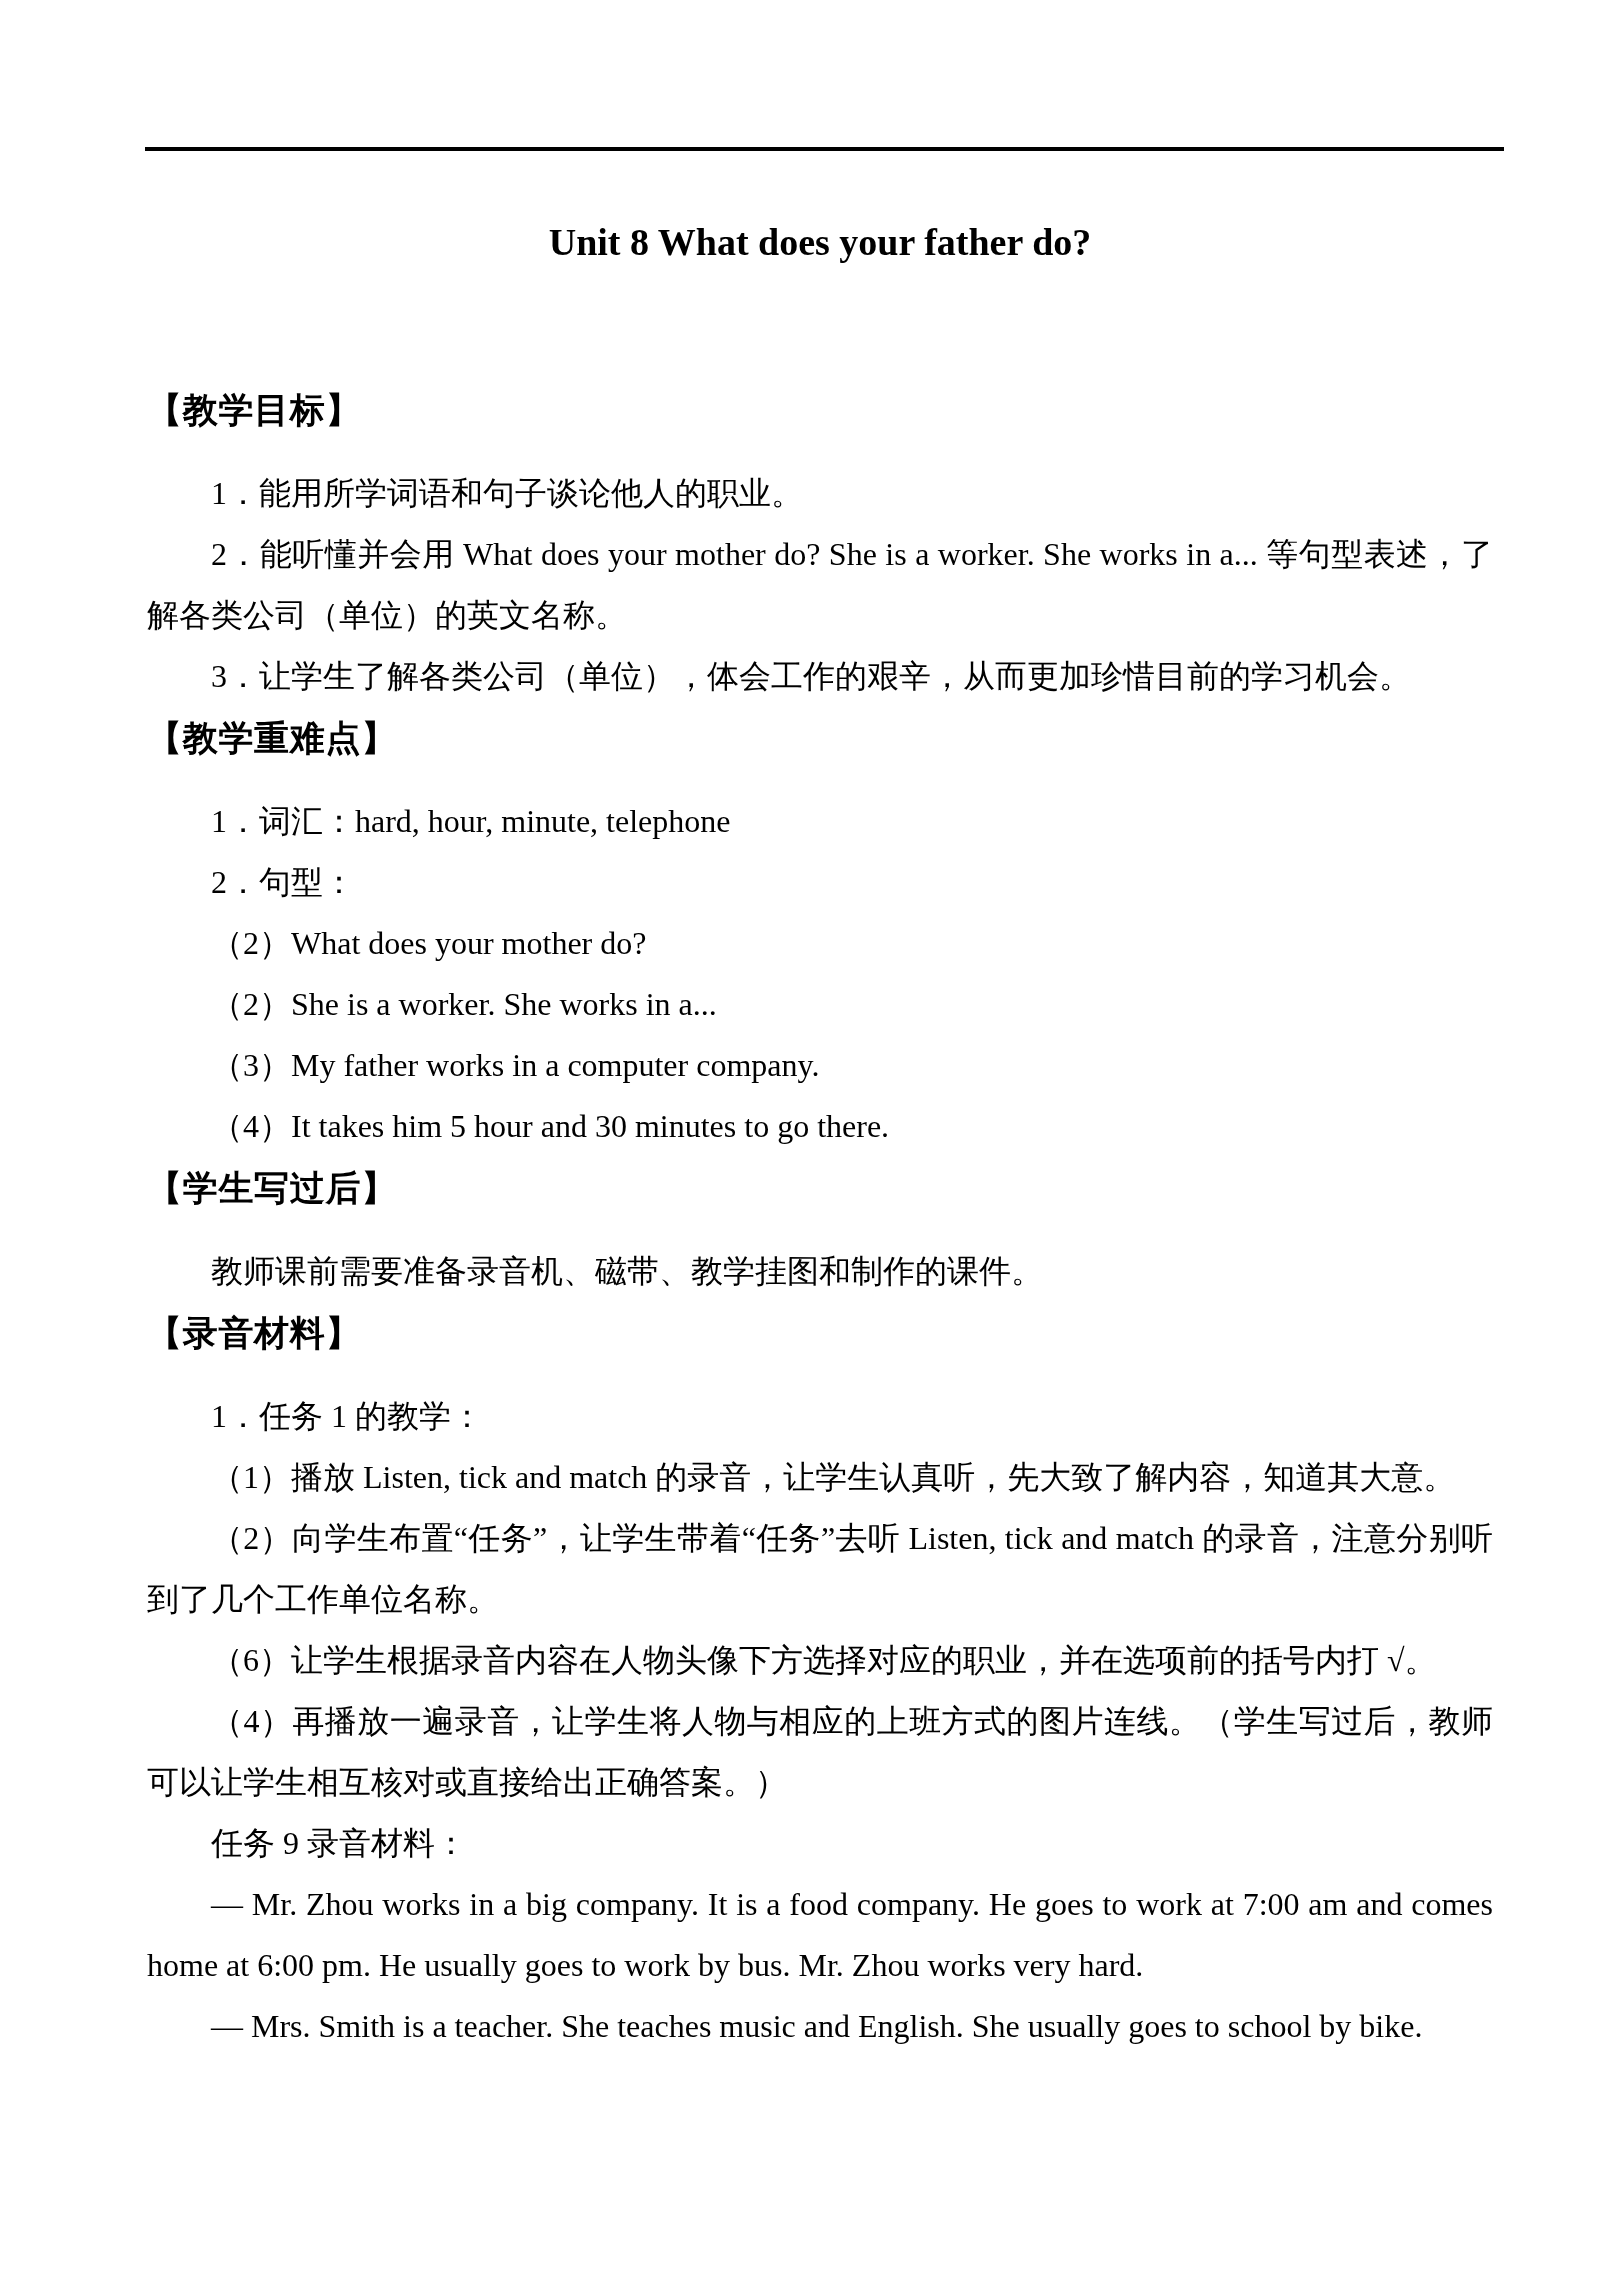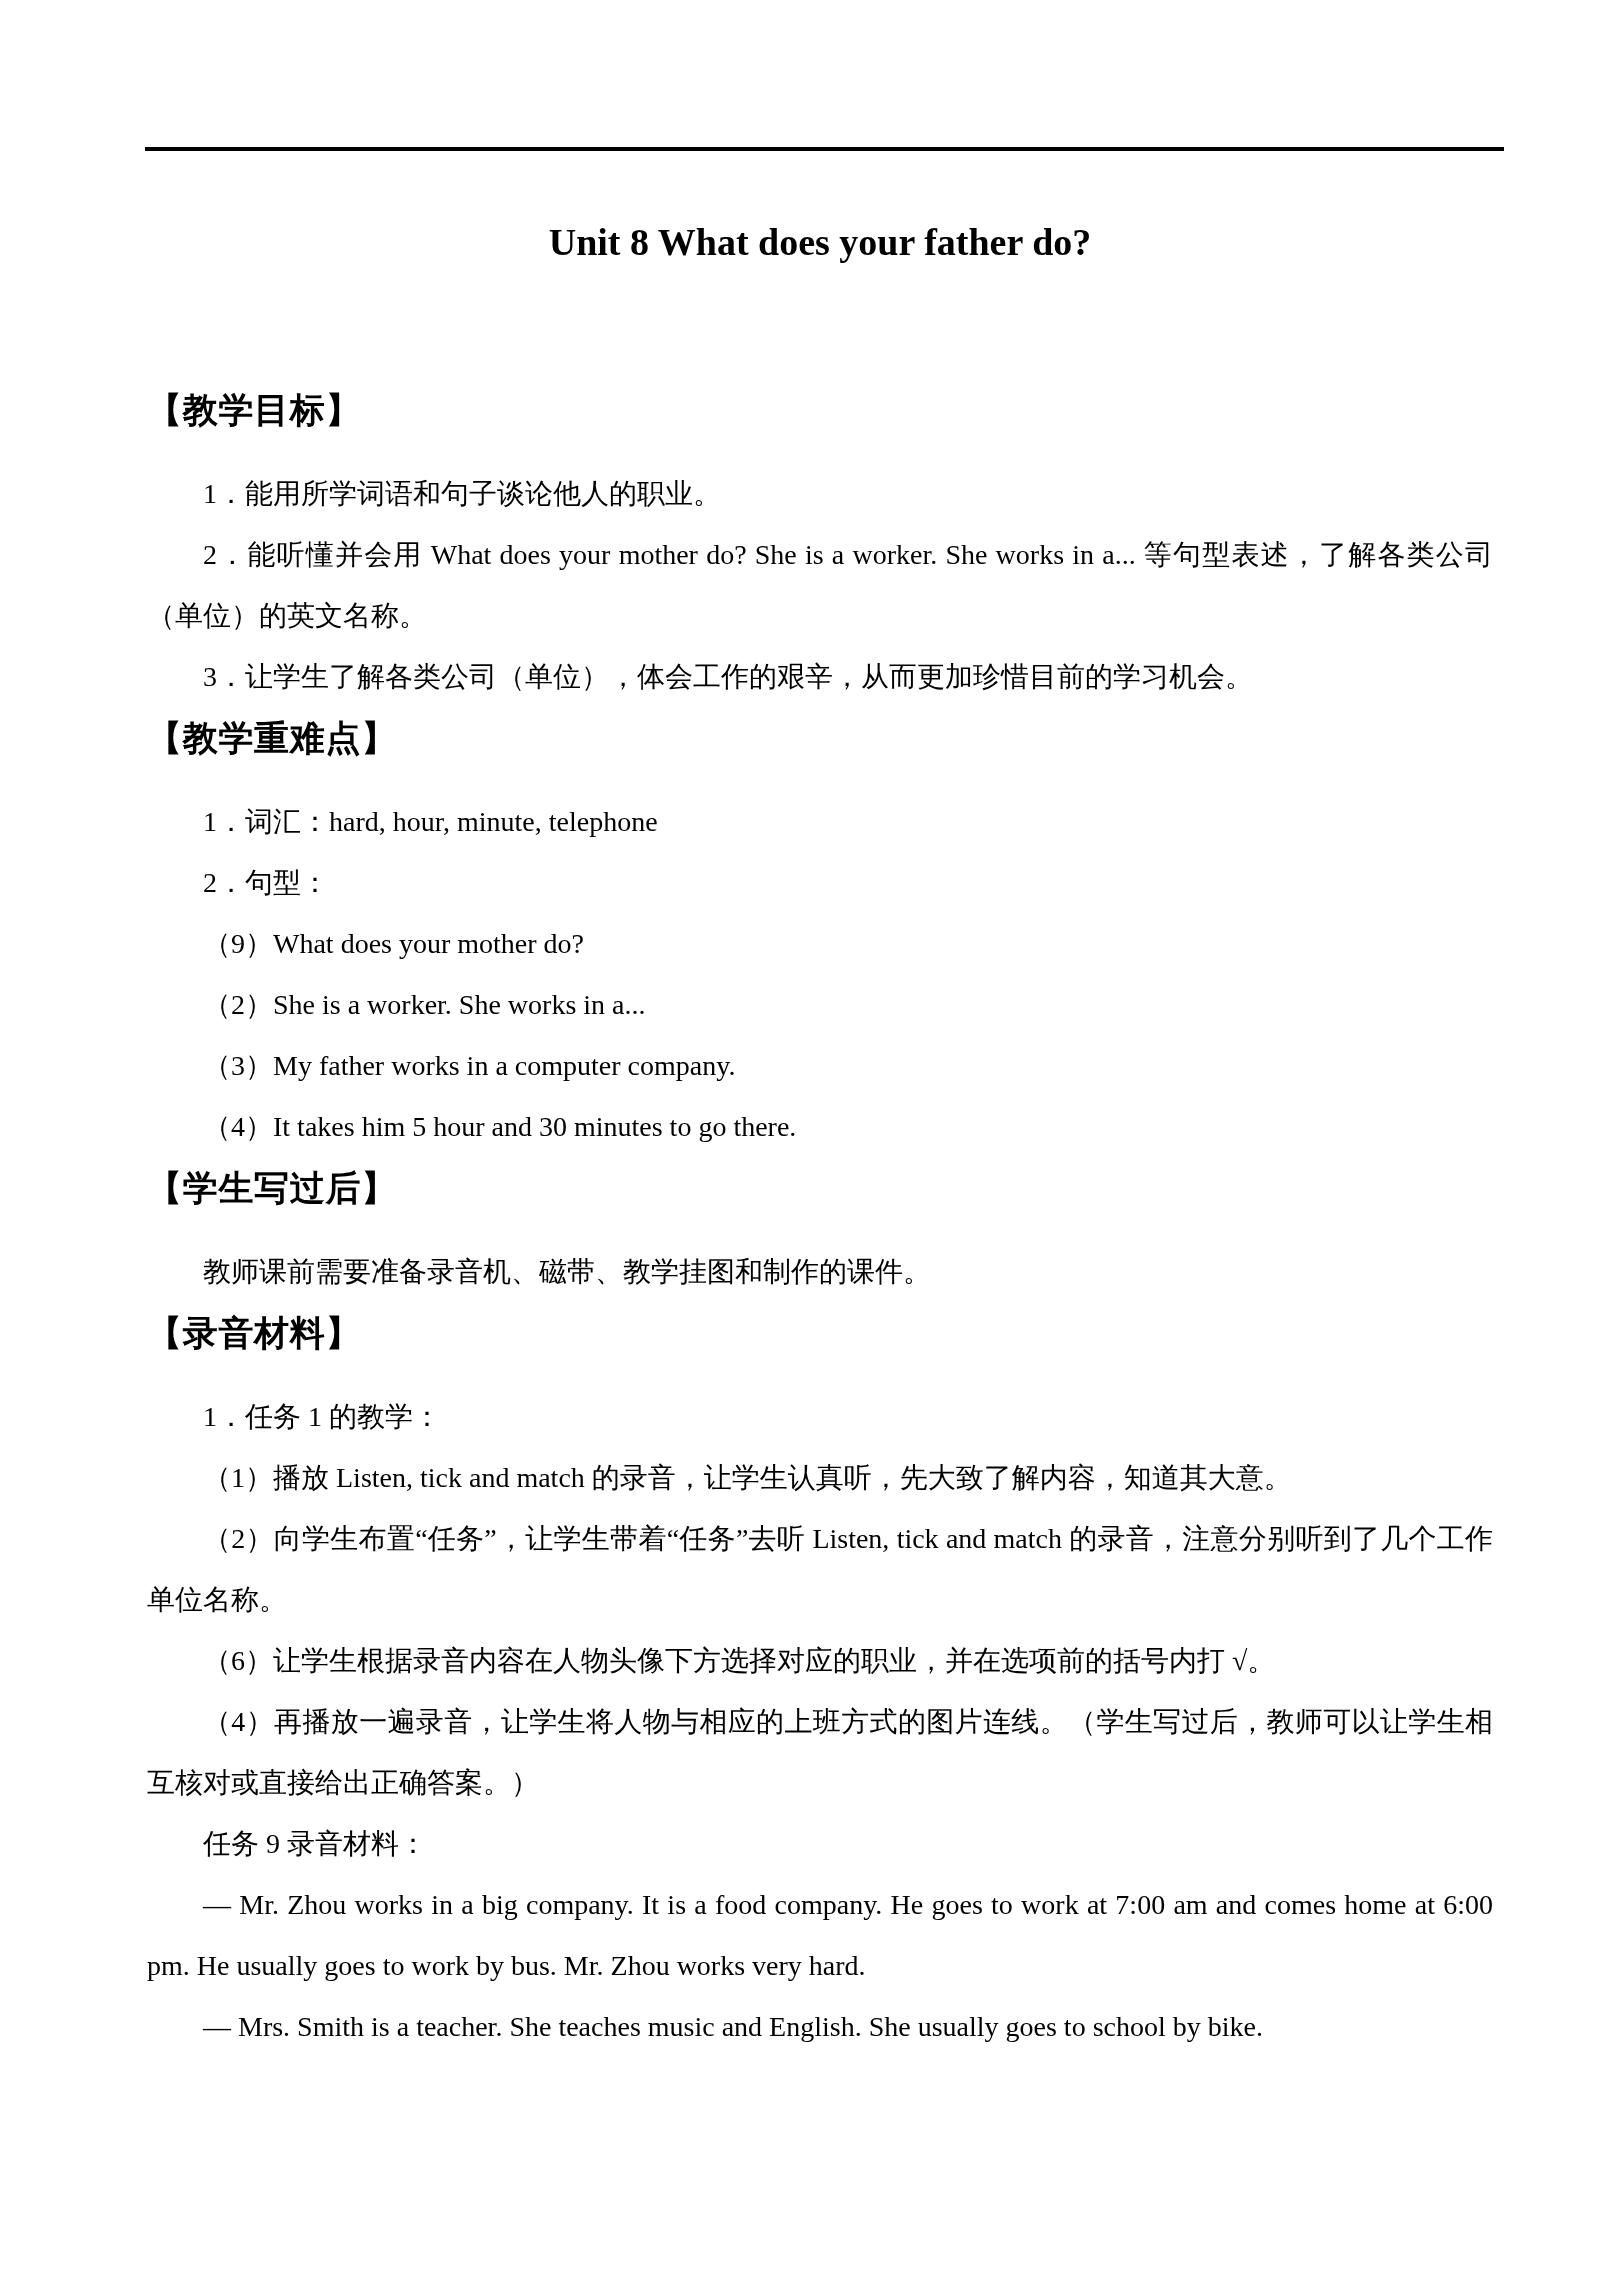--- a/index.html
+++ b/index.html
@@ -41,21 +41,21 @@
   }
   .section-heading {
     font-size: 35px;
     font-weight: 700;
     line-height: 61px;
     margin: 0 0 23px 0;
     font-family: "Liberation Sans", "DejaVu Sans", sans-serif;
     letter-spacing: 0.7px;
   }
   .body-paragraph {
-    font-size: 28px;
+    font-size: 32px;
     line-height: 61px;
     margin: 0;
     text-indent: 2em;
     text-align: justify;
     font-family: "Liberation Serif", "DejaVu Serif", serif;
   }
 </style>
 </head>
 <body>
 
@@ -64,21 +64,21 @@
   <div class="content">
     <h1 class="doc-title">Unit 8 What does your father do?</h1>
     <div>
         <div class="section-heading">【教学目标】</div>
         <p class="body-paragraph">1．能用所学词语和句子谈论他人的职业。</p>
         <p class="body-paragraph">2．能听懂并会用 What does your mother do? She is a worker. She works in a... 等句型表述，了解各类公司（单位）的英文名称。</p>
         <p class="body-paragraph">3．让学生了解各类公司（单位），体会工作的艰辛，从而更加珍惜目前的学习机会。</p>
         <div class="section-heading">【教学重难点】</div>
         <p class="body-paragraph">1．词汇：hard, hour, minute, telephone</p>
         <p class="body-paragraph">2．句型：</p>
-        <p class="body-paragraph">（9）What does your mother do?</p>
+        <p class="body-paragraph">（2）What does your mother do?</p>
         <p class="body-paragraph">（2）She is a worker. She works in a...</p>
         <p class="body-paragraph">（3）My father works in a computer company.</p>
         <p class="body-paragraph">（4）It takes him 5 hour and 30 minutes to go there.</p>
         <div class="section-heading">【学生写过后】</div>
         <p class="body-paragraph">教师课前需要准备录音机、磁带、教学挂图和制作的课件。</p>
         <div class="section-heading">【录音材料】</div>
         <p class="body-paragraph">1．任务 1 的教学：</p>
         <p class="body-paragraph">（1）播放 Listen, tick and match 的录音，让学生认真听，先大致了解内容，知道其大意。</p>
         <p class="body-paragraph">（2）向学生布置“任务”，让学生带着“任务”去听 Listen, tick and match 的录音，注意分别听到了几个工作单位名称。</p>
         <p class="body-paragraph">（6）让学生根据录音内容在人物头像下方选择对应的职业，并在选项前的括号内打 √。</p>

